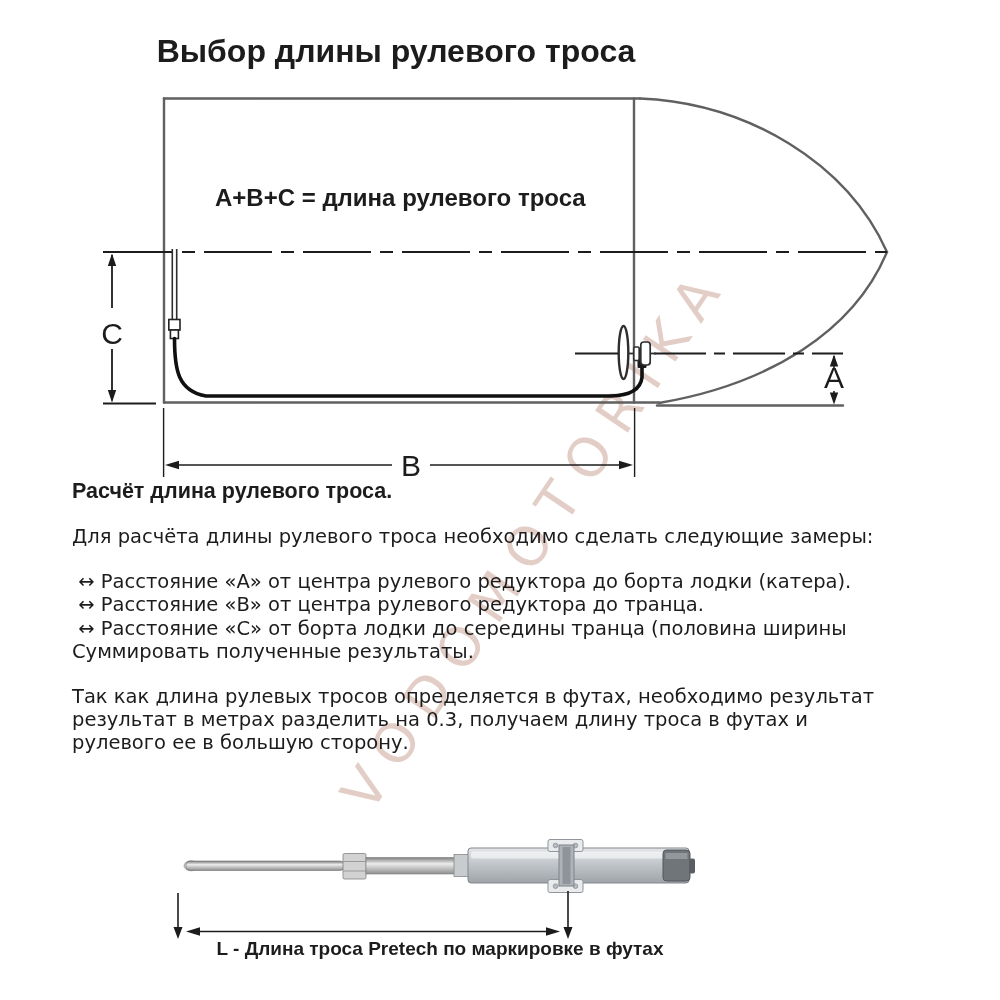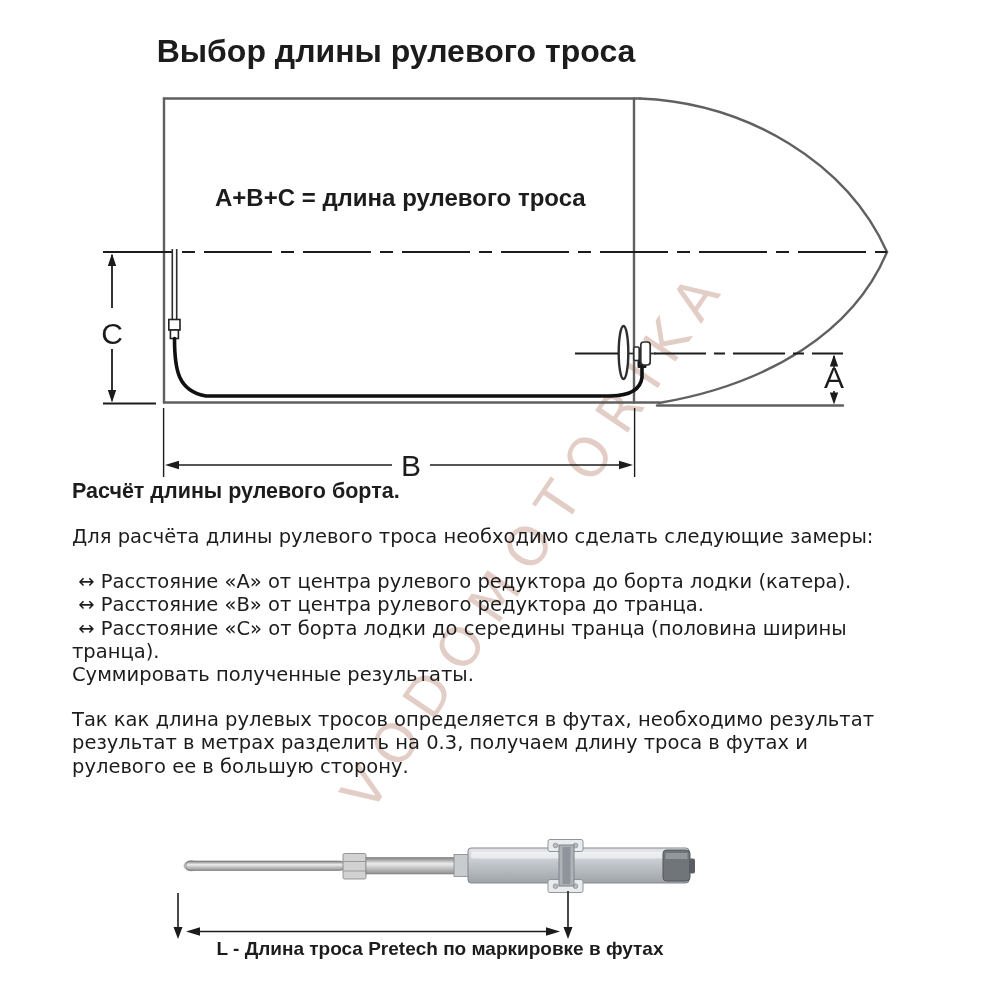--- a/index.html
+++ b/index.html
@@ -113,27 +113,26 @@
       <path d="M834,391 V402"></path>
       <polygon class="f-ink" stroke="none" points="829.8,366.5 838.2,366.5 834,354.5"></polygon>
       <polygon class="f-ink" stroke="none" points="829.8,392.5 838.2,392.5 834,404.5"></polygon>
     </g>
     <text class="dim-label f-ink" stroke="none" x="834" y="388" text-anchor="middle" font-size="26">A</text>
 
     <text class="formula-label f-ink" stroke="none" x="215" y="206">A+B+C = длина рулевого троса</text>
   </svg>
 
   <div class="text-block">
-    <div class="calc-heading">Расчёт длины рулевого борта.</div>
+    <div class="calc-heading">Расчёт длина рулевого троса.</div>
     <div class="intro-line">Для расчёта длины рулевого троса необходимо сделать следующие замеры:</div>
     <div class="line-group">
         <div class="tline"> ↔ Расстояние «А» от центра рулевого редуктора до борта лодки (катера).</div>
         <div class="tline"> ↔ Расстояние «В» от центра рулевого редуктора до транца.</div>
         <div class="tline"> ↔ Расстояние «С» от борта лодки до середины транца (половина ширины</div>
-        <div class="tline">транца).</div>
         <div class="tline">Суммировать полученные результаты.</div>
       </div>
     <div class="line-group">
         <div class="tline">Так как длина рулевых тросов определяется в футах, необходимо результат</div>
         <div class="tline">результат в метрах разделить на 0.3, получаем длину троса в футах и</div>
         <div class="tline">рулевого ее в большую сторону.</div>
       </div>
   </div>
 
   <svg class="cable-svg" width="1000" height="180" viewBox="0 820 1000 180">

